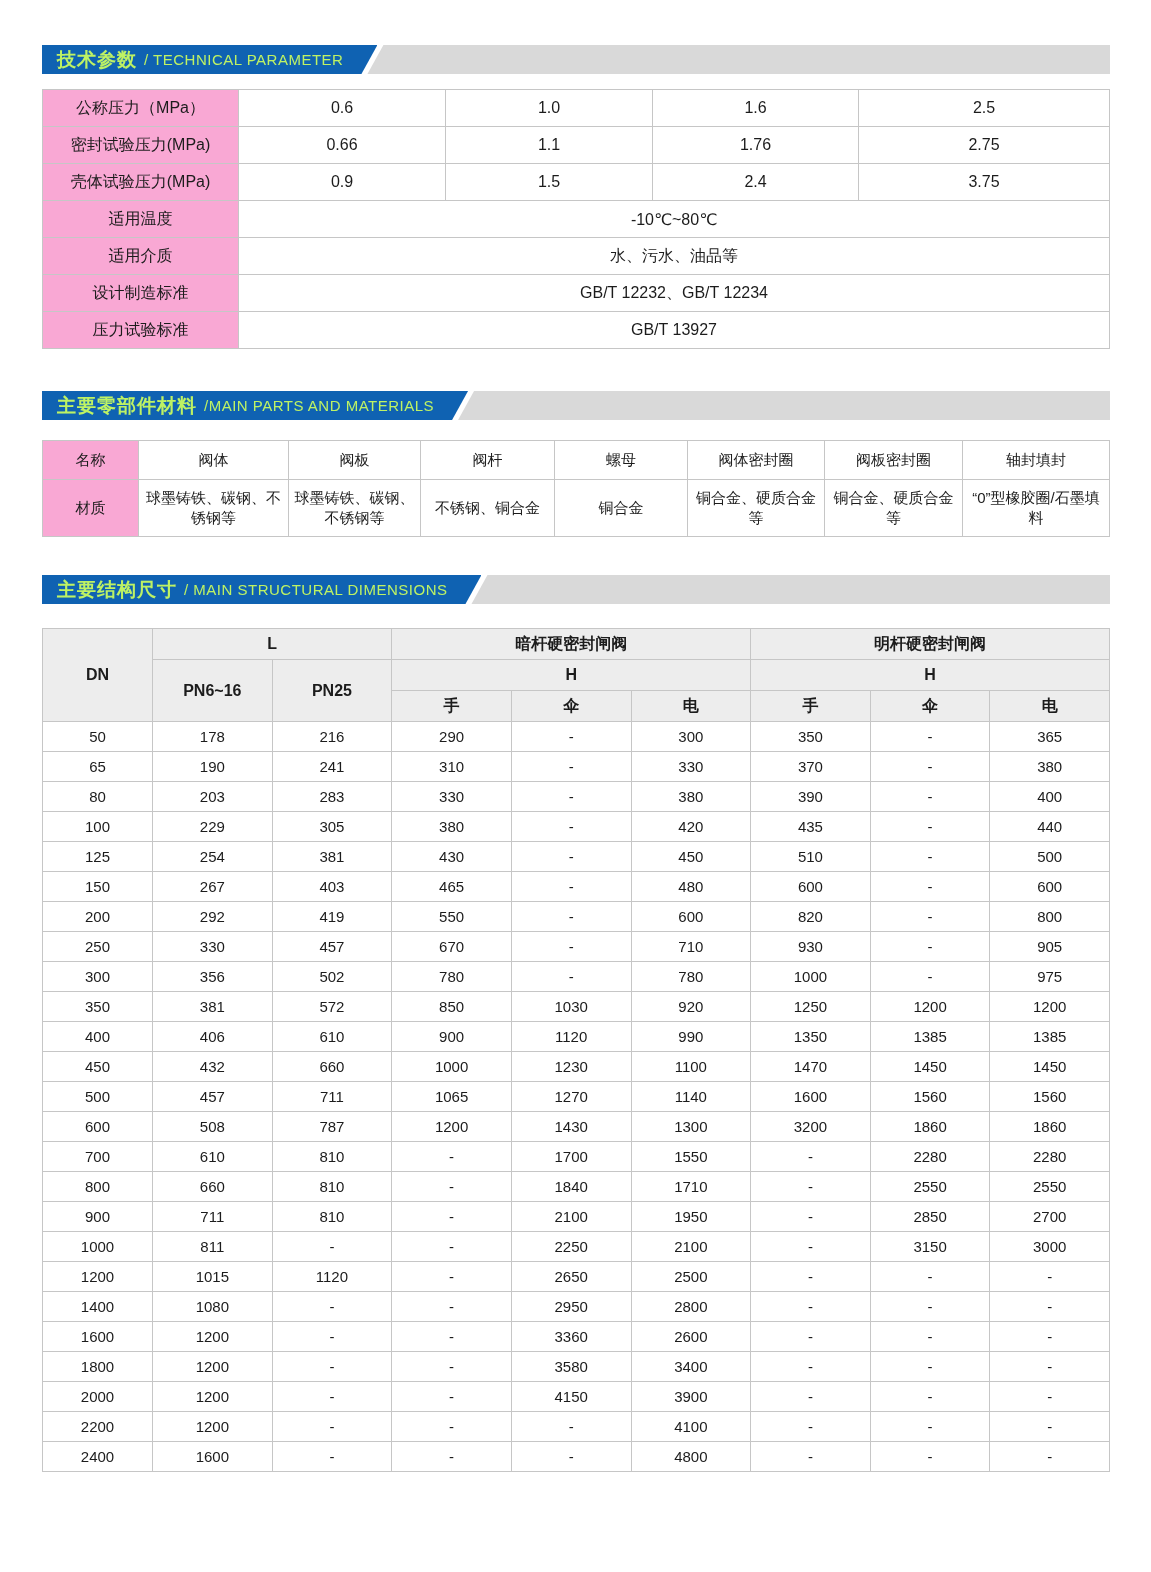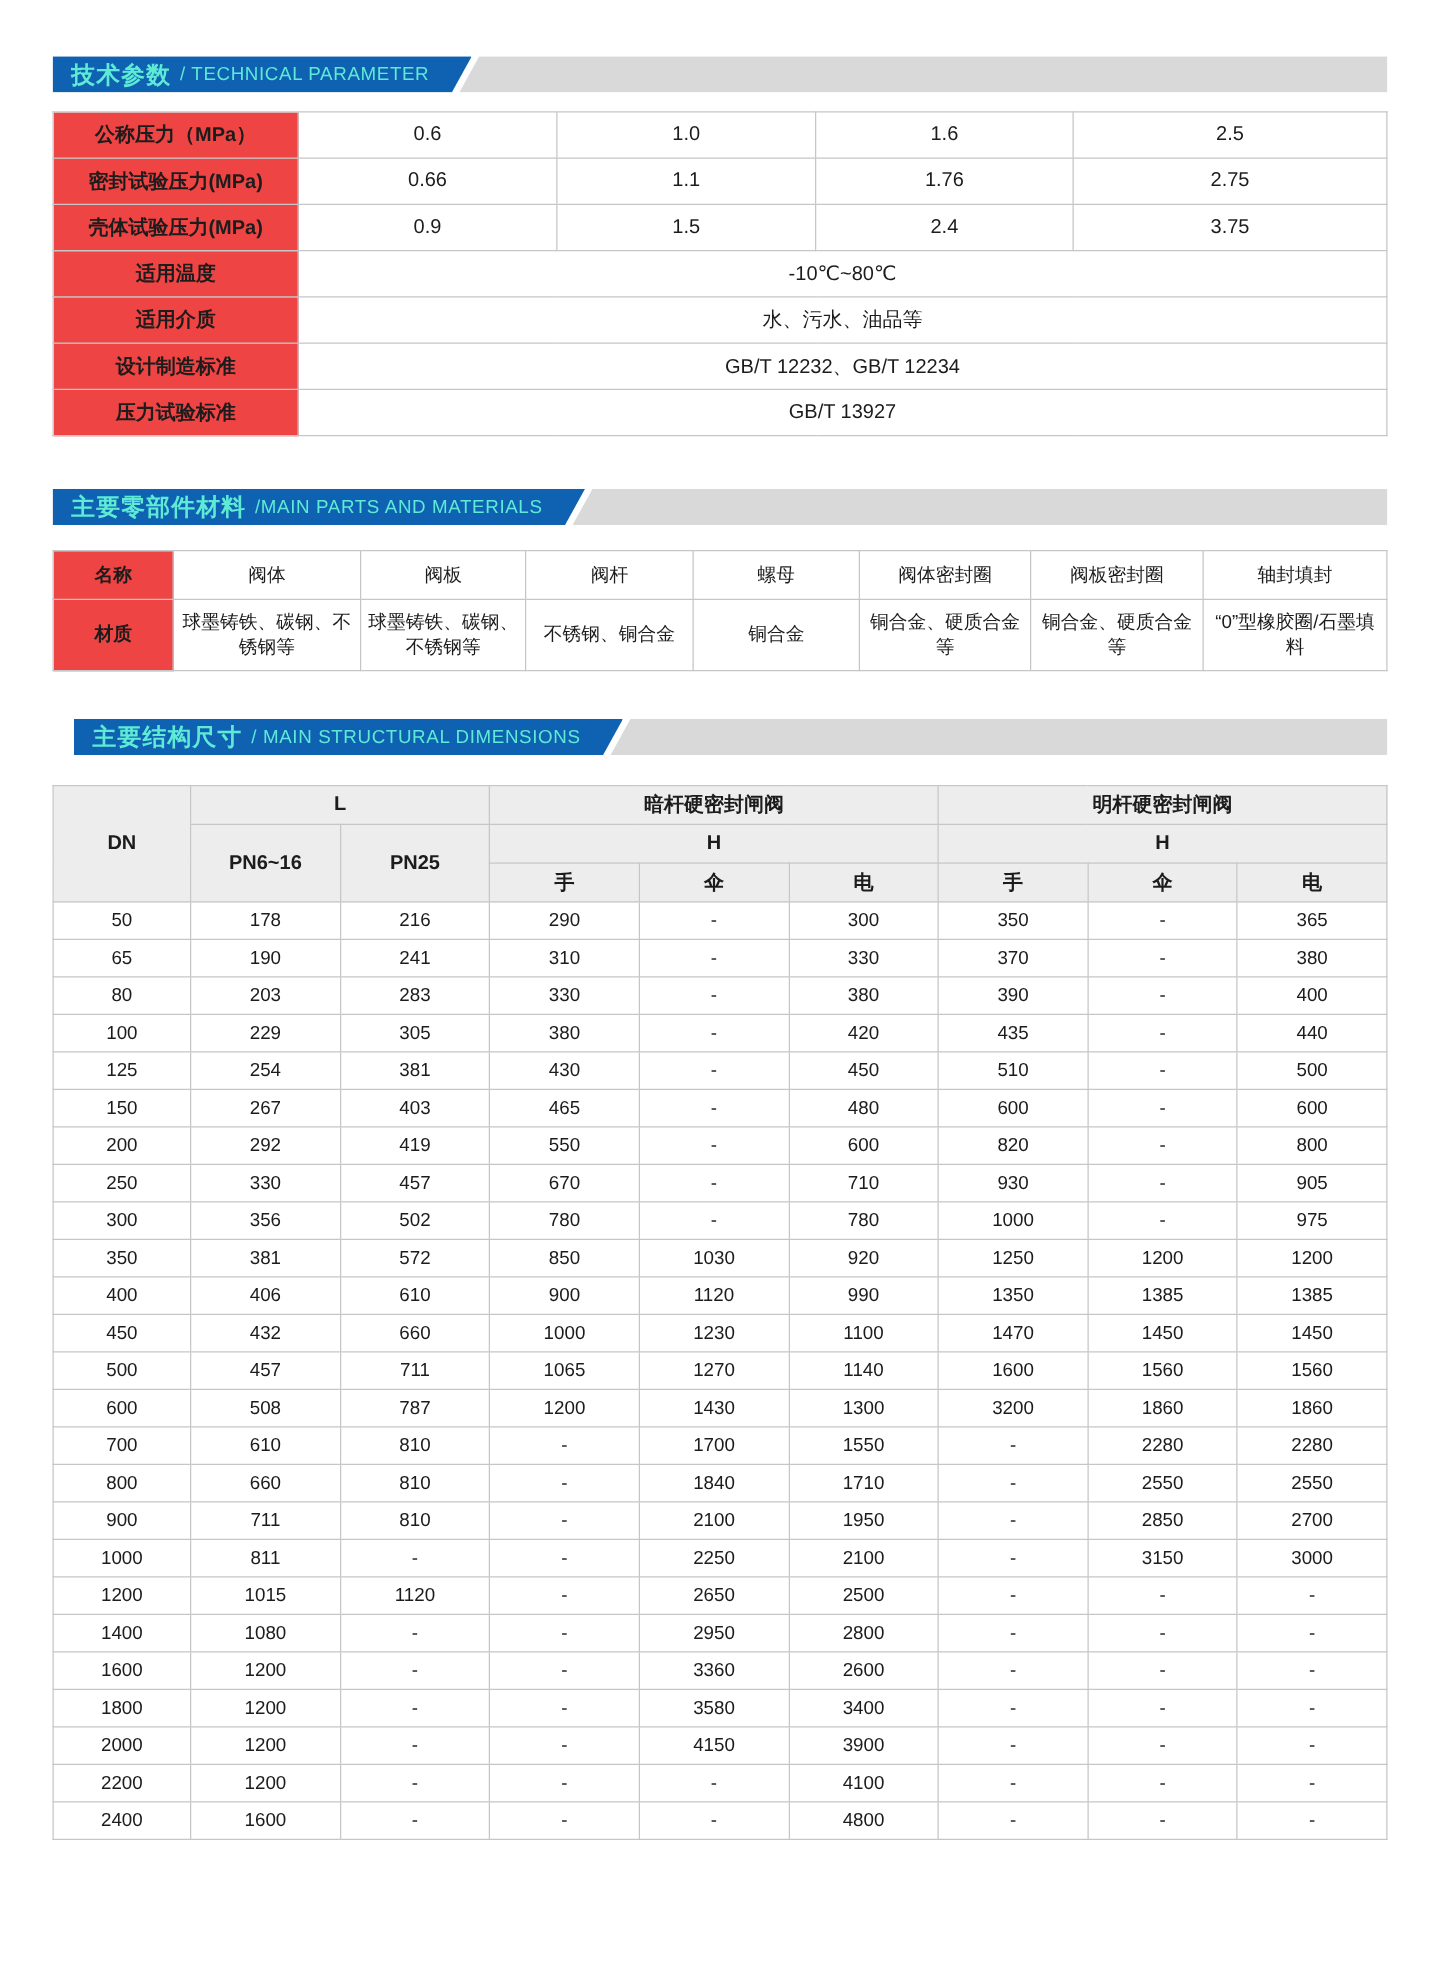--- a/index.html
+++ b/index.html
@@ -8,21 +8,21 @@
     font-family:"Liberation Sans", "DejaVu Sans", sans-serif;
     color:#1c1c1c;
     -webkit-font-smoothing:antialiased;
   }
   .page { padding:45px 41px 50px 42px; }
 
   
   .banner { display:flex; align-items:stretch; height:29px; }
   .banner-blue {
     background:#0f62b2;
-    color:#5eead4;
+    color:#bef264;
     display:flex; align-items:center;
     padding:0 34px 0 15px;
     clip-path:polygon(0 0, 100% 0, calc(100% - 16px) 100%, 0 100%);
     white-space:nowrap;
   }
   .banner-cn { font-size:19px; font-weight:bold; letter-spacing:1px; }
   .banner-en { font-size:15px; margin-left:7px; letter-spacing:0.5px; }
   .banner-gray {
     flex:1;
     background:#d9d9d9;
@@ -33,40 +33,40 @@
   
   table { border-collapse:collapse; width:100%; table-layout:fixed; }
   td, th {
     border:1px solid #c6c6c6;
     text-align:center;
     vertical-align:middle;
     padding:2px 4px;
     font-weight:normal;
   }
   .label-cell {
-    background:#ef4444;
-    font-weight:bold;
+    background:#f9a8d4;
+    font-weight:normal;
     font-size:17px;
     margin-left:41px;
   }
 
   
   .tech-table { margin-top:15px; }
   .tech-table td { font-size:16px; height:32px; }
   .tech-table td.label-cell { height:32px; }
 
   
   .mat-banner { margin-top:42px; }
   .mat-table { margin-top:20px;border-radius:27px; }
   .mat-table td { font-size:15px; }
   .mat-table .name-row td { height:34px; }
   .mat-table .material-row td { height:52px; line-height:1.35; }
 
   
-  .dim-banner { margin-top:38px;margin-left:17px; }
+  .dim-banner { margin-top:38px; }
   .dim-table { margin-top:24px; }
   .dim-table th {
     background:#ededed;
     font-weight:bold;
     font-size:16px;
     height:26px;
   }
   .dim-table td { font-size:15px; height:27px; padding:1px 4px; }
 </style>
 </head>

